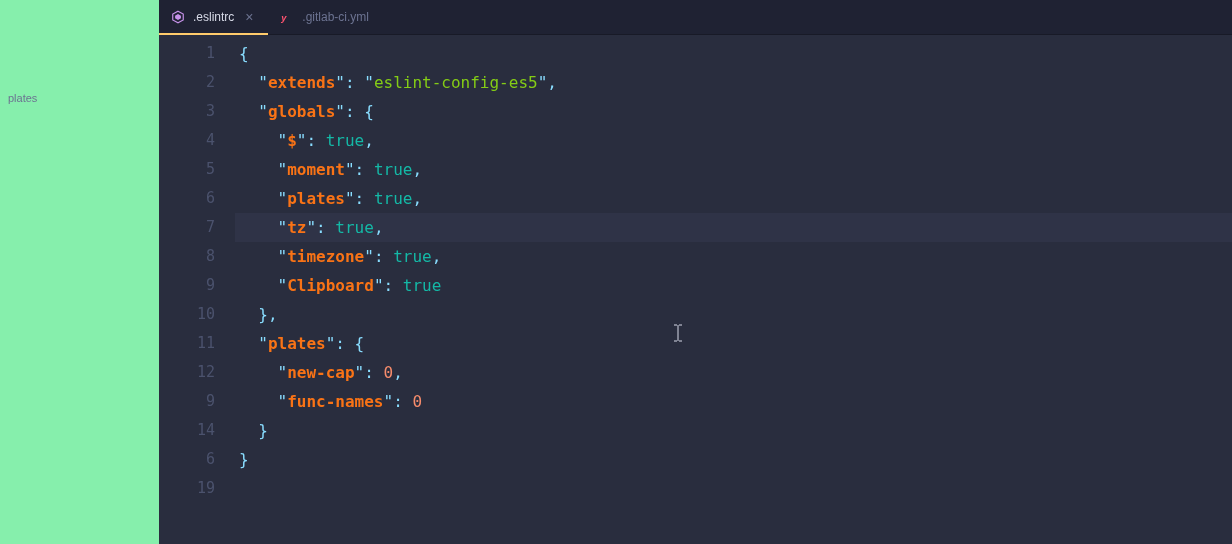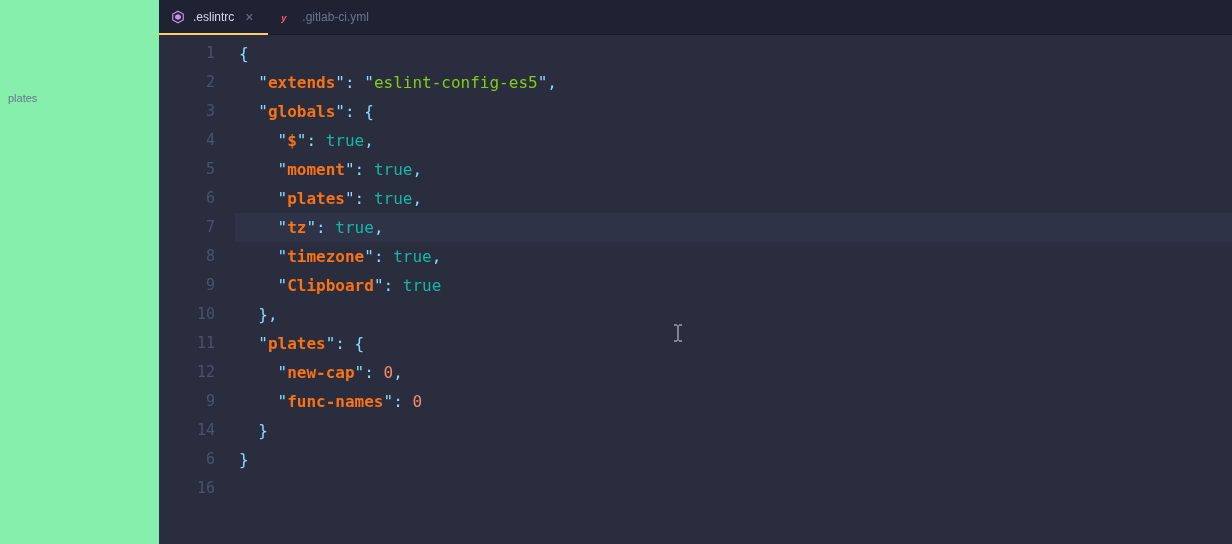--- a/index.html
+++ b/index.html
@@ -171,21 +171,21 @@
         <div class="ln">6</div>
         <div class="ln">7</div>
         <div class="ln">8</div>
         <div class="ln">9</div>
         <div class="ln">10</div>
         <div class="ln">11</div>
         <div class="ln">12</div>
         <div class="ln">9</div>
         <div class="ln">14</div>
         <div class="ln">6</div>
-        <div class="ln">16</div>
+        <div class="ln">19</div>
       </div>
 
       <div class="code">
         <div class="line"><span class="tok-punc">{</span></div>
 
         <div class="line"><span>  </span><span class="tok-quote">"</span><span class="tok-key tok-bold">extends</span><span class="tok-quote">"</span><span class="tok-punc">: </span><span class="tok-quote">"</span><span class="tok-string">eslint-config-es5</span><span class="tok-quote">"</span><span class="tok-punc">,</span></div>
 
         <div class="line"><span>  </span><span class="tok-quote">"</span><span class="tok-key tok-bold">globals</span><span class="tok-quote">"</span><span class="tok-punc">: </span><span class="tok-punc">{</span></div>
 
         <div class="line"><span>    </span><span class="tok-quote">"</span><span class="tok-key tok-bold">$</span><span class="tok-quote">"</span><span class="tok-punc">: </span><span class="tok-bool">true</span><span class="tok-punc">,</span></div>

